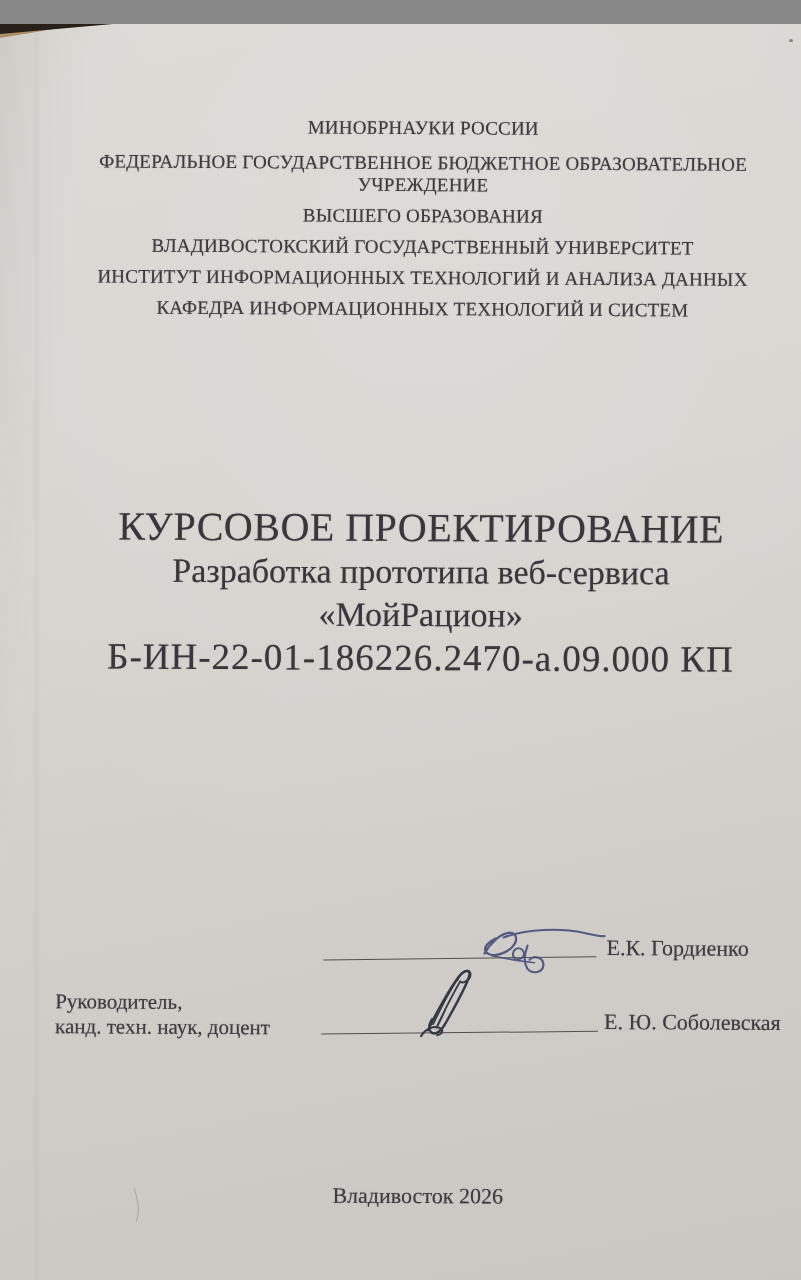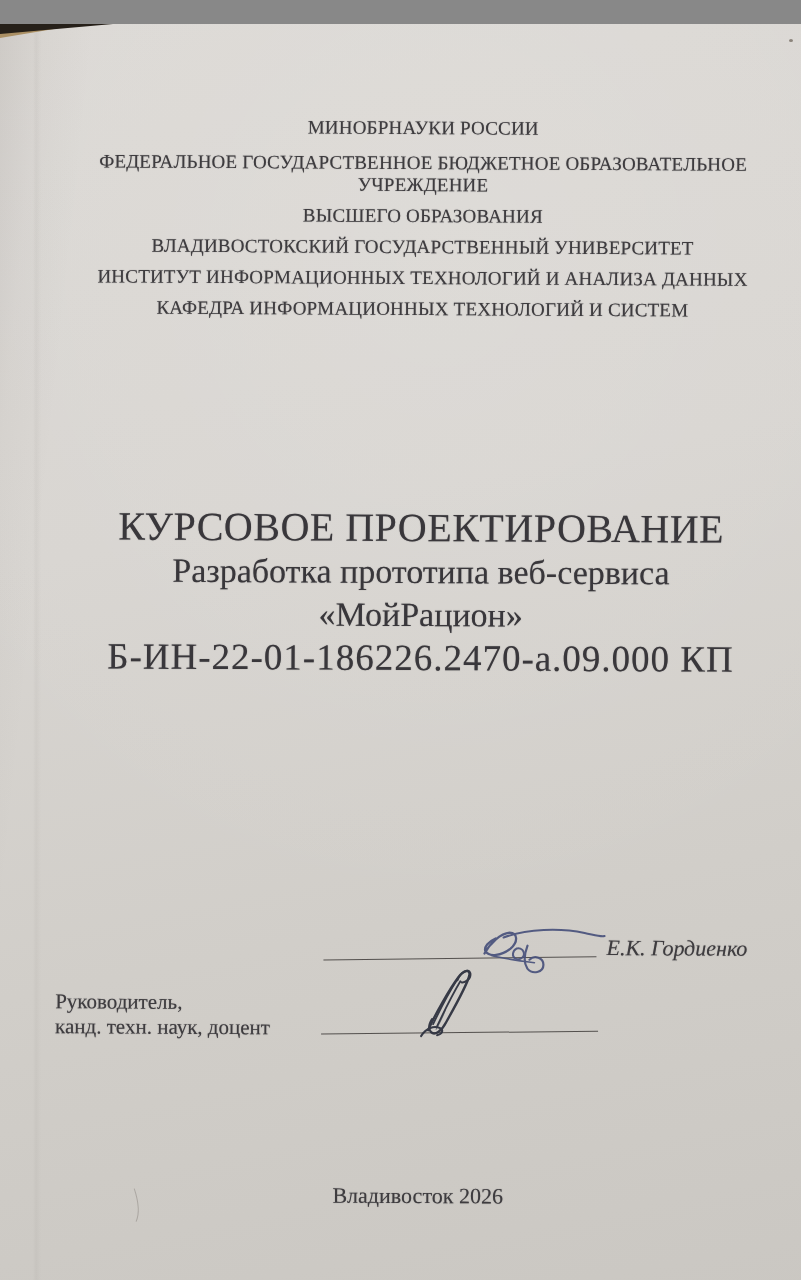--- a/index.html
+++ b/index.html
@@ -56,21 +56,21 @@
   .sig-label .l1, .sig-label .l2 { display:block; white-space:nowrap; }
   .sig-label-1 { top:892px; line-height:26px; }
   .sig-label-2 { top:967px; line-height:25px; }
   .sig-line {
     position:absolute; height:16px;
     border-bottom:1.6px solid rgba(70,67,64,0.9);
     transform-origin:left bottom;
   }
   .sig-line-1 { left:325px; top:920px; width:273px; transform:rotate(-1deg); }
   .sig-line-2 { left:323px; top:994px; width:277px; transform:rotate(-0.9deg); }
-  .sig-name { position:absolute; font-size:22px; white-space:nowrap;font-style:italic; }
+  .sig-name { position:absolute; font-size:22px; white-space:nowrap; }
   .sig-name-1 { left:608px; top:910px; }
   .sig-name-2 { left:606px; top:984px; }
 
   .city { top:1159px; font-size:22px; }
 
   .ink-layer { position:absolute; inset:0; pointer-events:none; }
 </style>
 </head>
 <body>
 
@@ -102,20 +102,21 @@
     </div>
 
     <div class="sig-line sig-line-1"></div>
     <div class="sig-name sig-name-1">Е.К. Гордиенко</div>
 
     <div class="sig-label sig-label-2">
       <span class="l1">Руководитель,</span>
       <span class="l2">канд. техн. наук, доцент</span>
     </div>
     <div class="sig-line sig-line-2"></div>
+    <div class="sig-name sig-name-2">Е. Ю. Соболевская</div>
 
     <div class="col city">Владивосток 2026</div>
 
     <svg class="ink-layer" width="801" height="1280" viewBox="0 0 801 1280">
 
       <g stroke="#49527c" fill="none" stroke-linecap="round" opacity="0.92">
         <path stroke-width="2.0" d="M 505 913 C 528 904, 562 903, 586 908 C 596 910, 602 912, 606 911"></path>
         <path stroke-width="2.3" d="M 486 929 C 492 918, 502 909, 511 908 C 519 908, 520 917, 512 924 C 503 931, 491 933, 487 927 C 485 923, 490 917, 497 914"></path>
         <path stroke-width="2.0" d="M 518 924 C 514 926, 513 932, 517 934 C 522 936, 527 932, 525 927 C 524 924, 520 923, 518 924"></path>
         <path stroke-width="2.2" d="M 529 921 C 526 929, 525 938, 529 944 C 534 950, 545 948, 545 940 C 545 933, 536 930, 531 935"></path>

